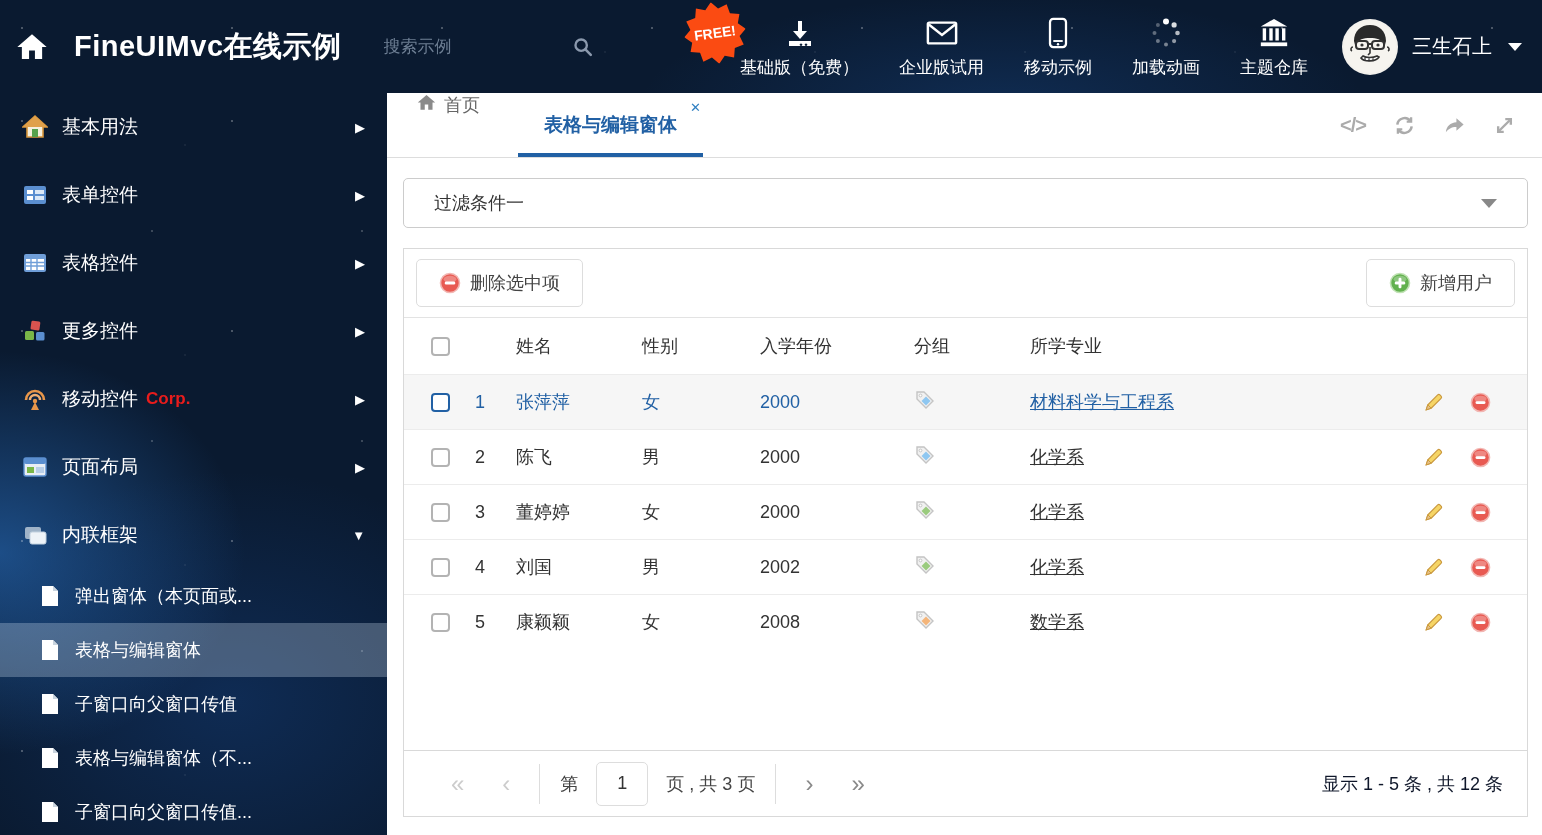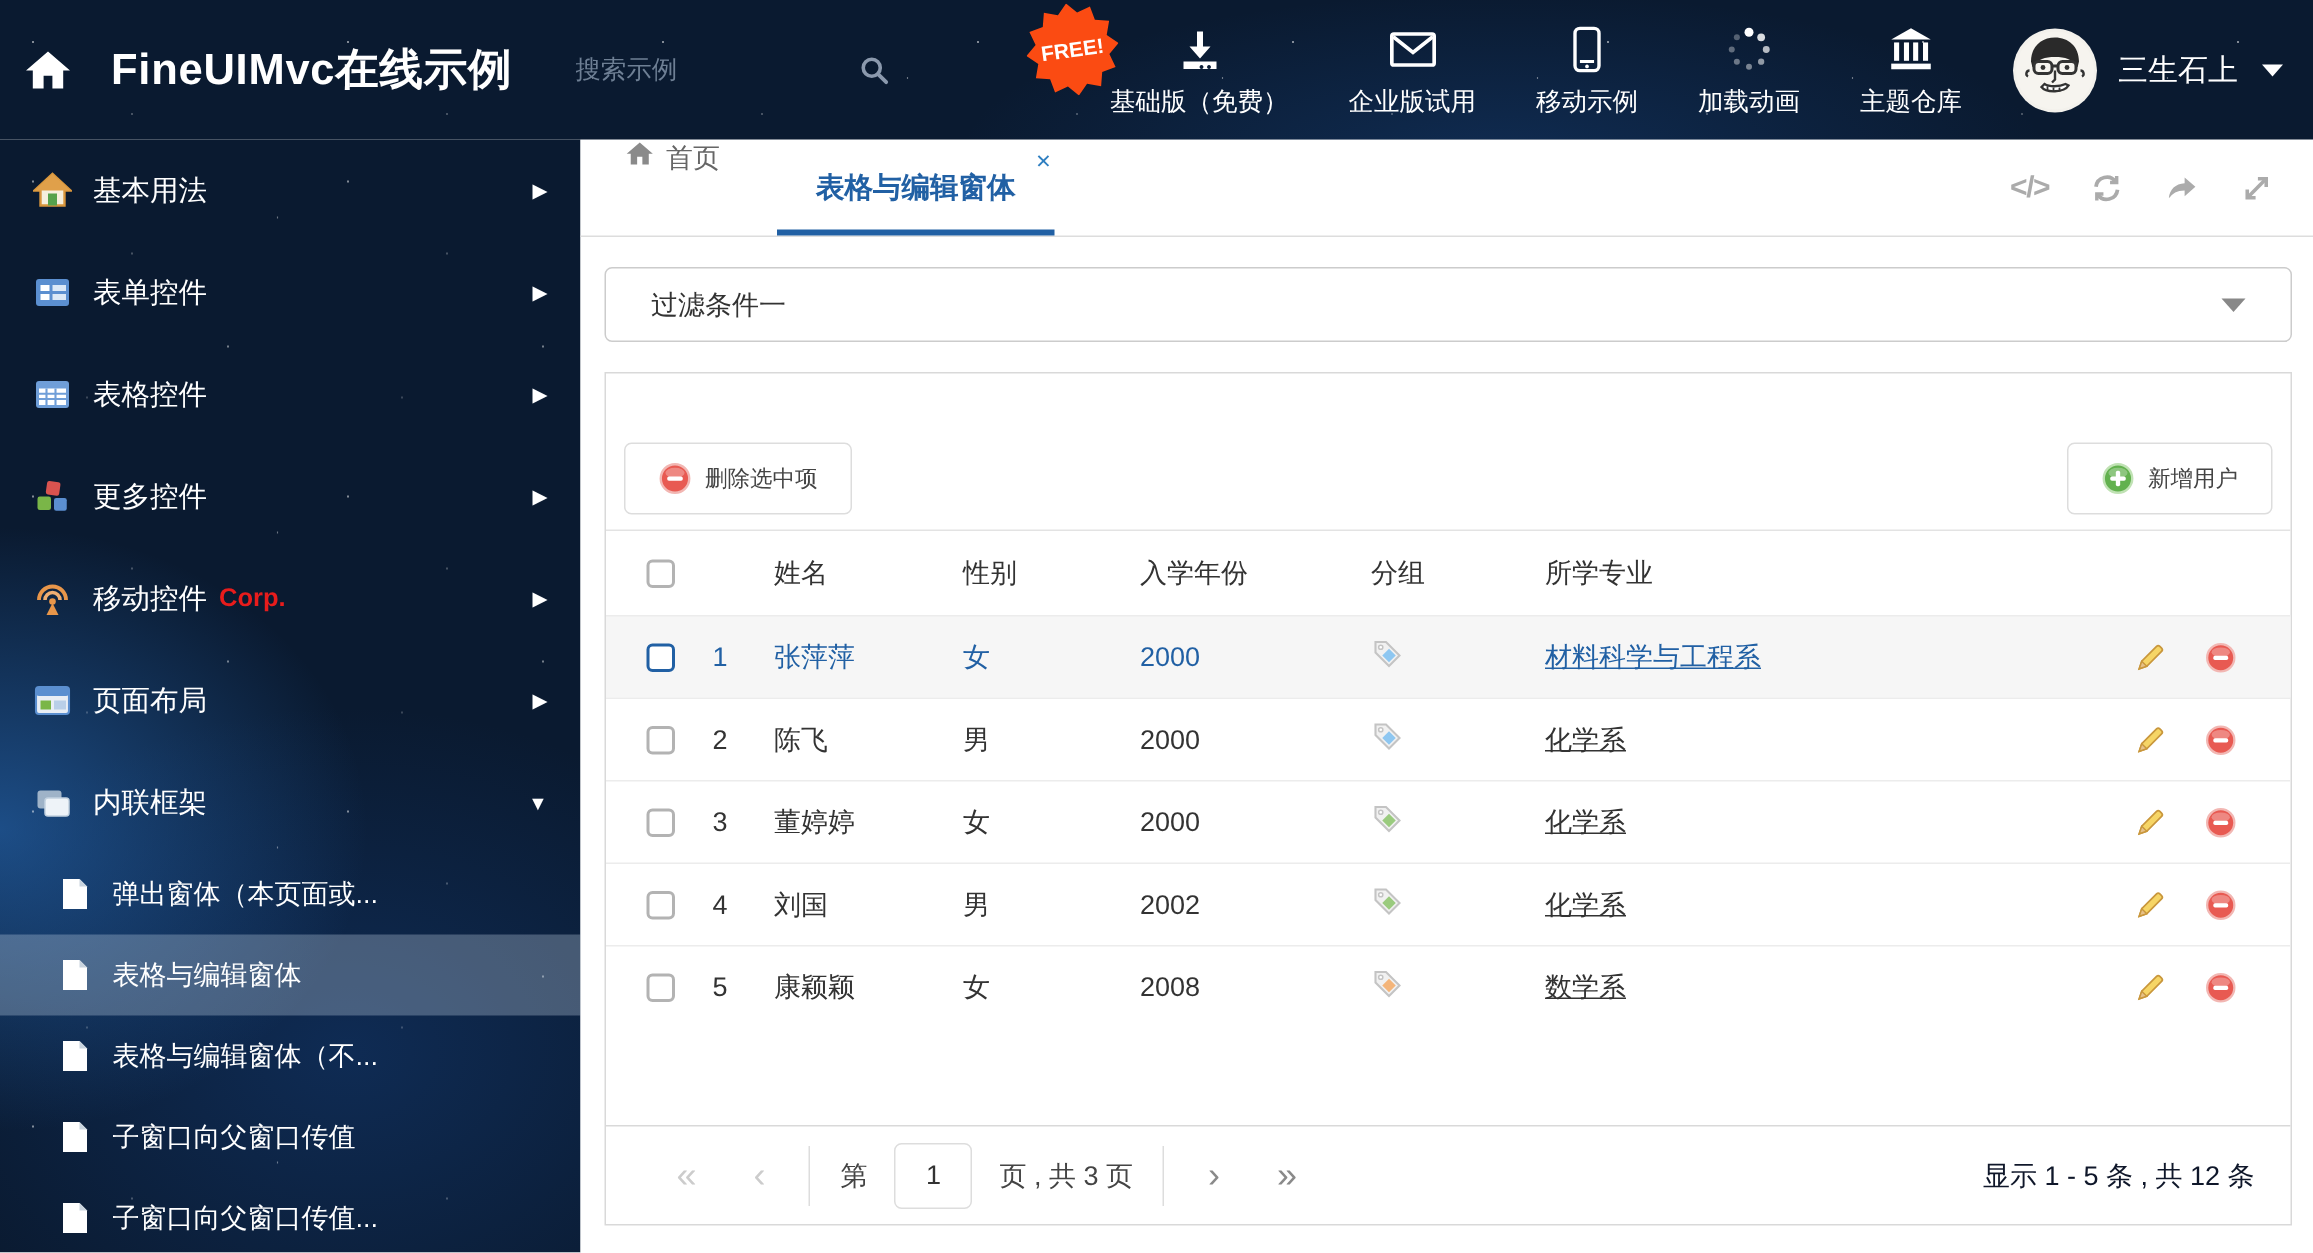--- a/index.html
+++ b/index.html
@@ -106,22 +106,22 @@
   .select-box { flex:1; border:1px solid #ccc; border-radius:5px; display:flex; align-items:center;
     padding:0 30px; cursor:pointer; }
   .select-box .sel-val { flex:1; font-size:18px; color:#333; }
   .caret-down-g { width:0; height:0; border-left:8px solid transparent;
     border-right:8px solid transparent; border-top:9px solid #888; }
 
   .grid-panel { margin-top:20px; border:1px solid #d9d9d9; flex:1; display:flex;
     flex-direction:column; min-height:0; }
   .grid-toolbar { padding:10px 12px; display:flex; align-items:center; flex:none; }
   .btn { display:flex; align-items:center; gap:9px; border:1px solid #ddd; border-radius:5px;
-    background:#fff; height:48px; padding:0 22px; font-size:15px; color:#444; cursor:pointer;
-    font-family:Liberation Mono, monospace;margin-top:36px; }
+    background:#fff; height:48px; padding:0 22px; font-size:18px; color:#444; cursor:pointer;
+    font-family:Liberation Mono, monospace; }
   .btn svg { width:22px; height:22px; }
   .btn-add { margin-left:auto; }
 
   .trow { display:flex; align-items:center; height:55px; border-top:1px solid #ececec; flex:none; }
   .trow.thead { height:57px; color:#555; border-top:1px solid #e3e3e3; }
   .trow.selected { background:#f6f6f6; }
   .trow.selected .cell, .trow.selected .num, .trow.selected a { color:#2160a4 !important; }
   .trow.selected .cbox { border-color:#2160a4; }
   .col-check { width:46px; flex:none; display:flex; justify-content:flex-end; }
   .cbox { width:19px; height:19px; border:2px solid #b3b3b3; border-radius:4px; background:#fff;
@@ -356,30 +356,30 @@
       </span>
       <span class="si-label">表格与编辑窗体</span>
     </div>
     <div class="sub-item">
       <span class="file-ic">
         <svg viewBox="0 0 20 22">
             <path d="M2 1h11l5 5v15H2Z" fill="#fff"></path>
             <path d="M13 1v5h5Z" fill="#c9d4de"></path>
           </svg>
       </span>
-      <span class="si-label">表格与编辑窗体（不...</span>
+      <span class="si-label">子窗口向父窗口传值</span>
     </div>
     <div class="sub-item">
       <span class="file-ic">
         <svg viewBox="0 0 20 22">
             <path d="M2 1h11l5 5v15H2Z" fill="#fff"></path>
             <path d="M13 1v5h5Z" fill="#c9d4de"></path>
           </svg>
       </span>
-      <span class="si-label">子窗口向父窗口传值</span>
+      <span class="si-label">表格与编辑窗体（不...</span>
     </div>
     <div class="sub-item">
       <span class="file-ic">
         <svg viewBox="0 0 20 22">
             <path d="M2 1h11l5 5v15H2Z" fill="#fff"></path>
             <path d="M13 1v5h5Z" fill="#c9d4de"></path>
           </svg>
       </span>
       <span class="si-label">子窗口向父窗口传值...</span>
     </div>

